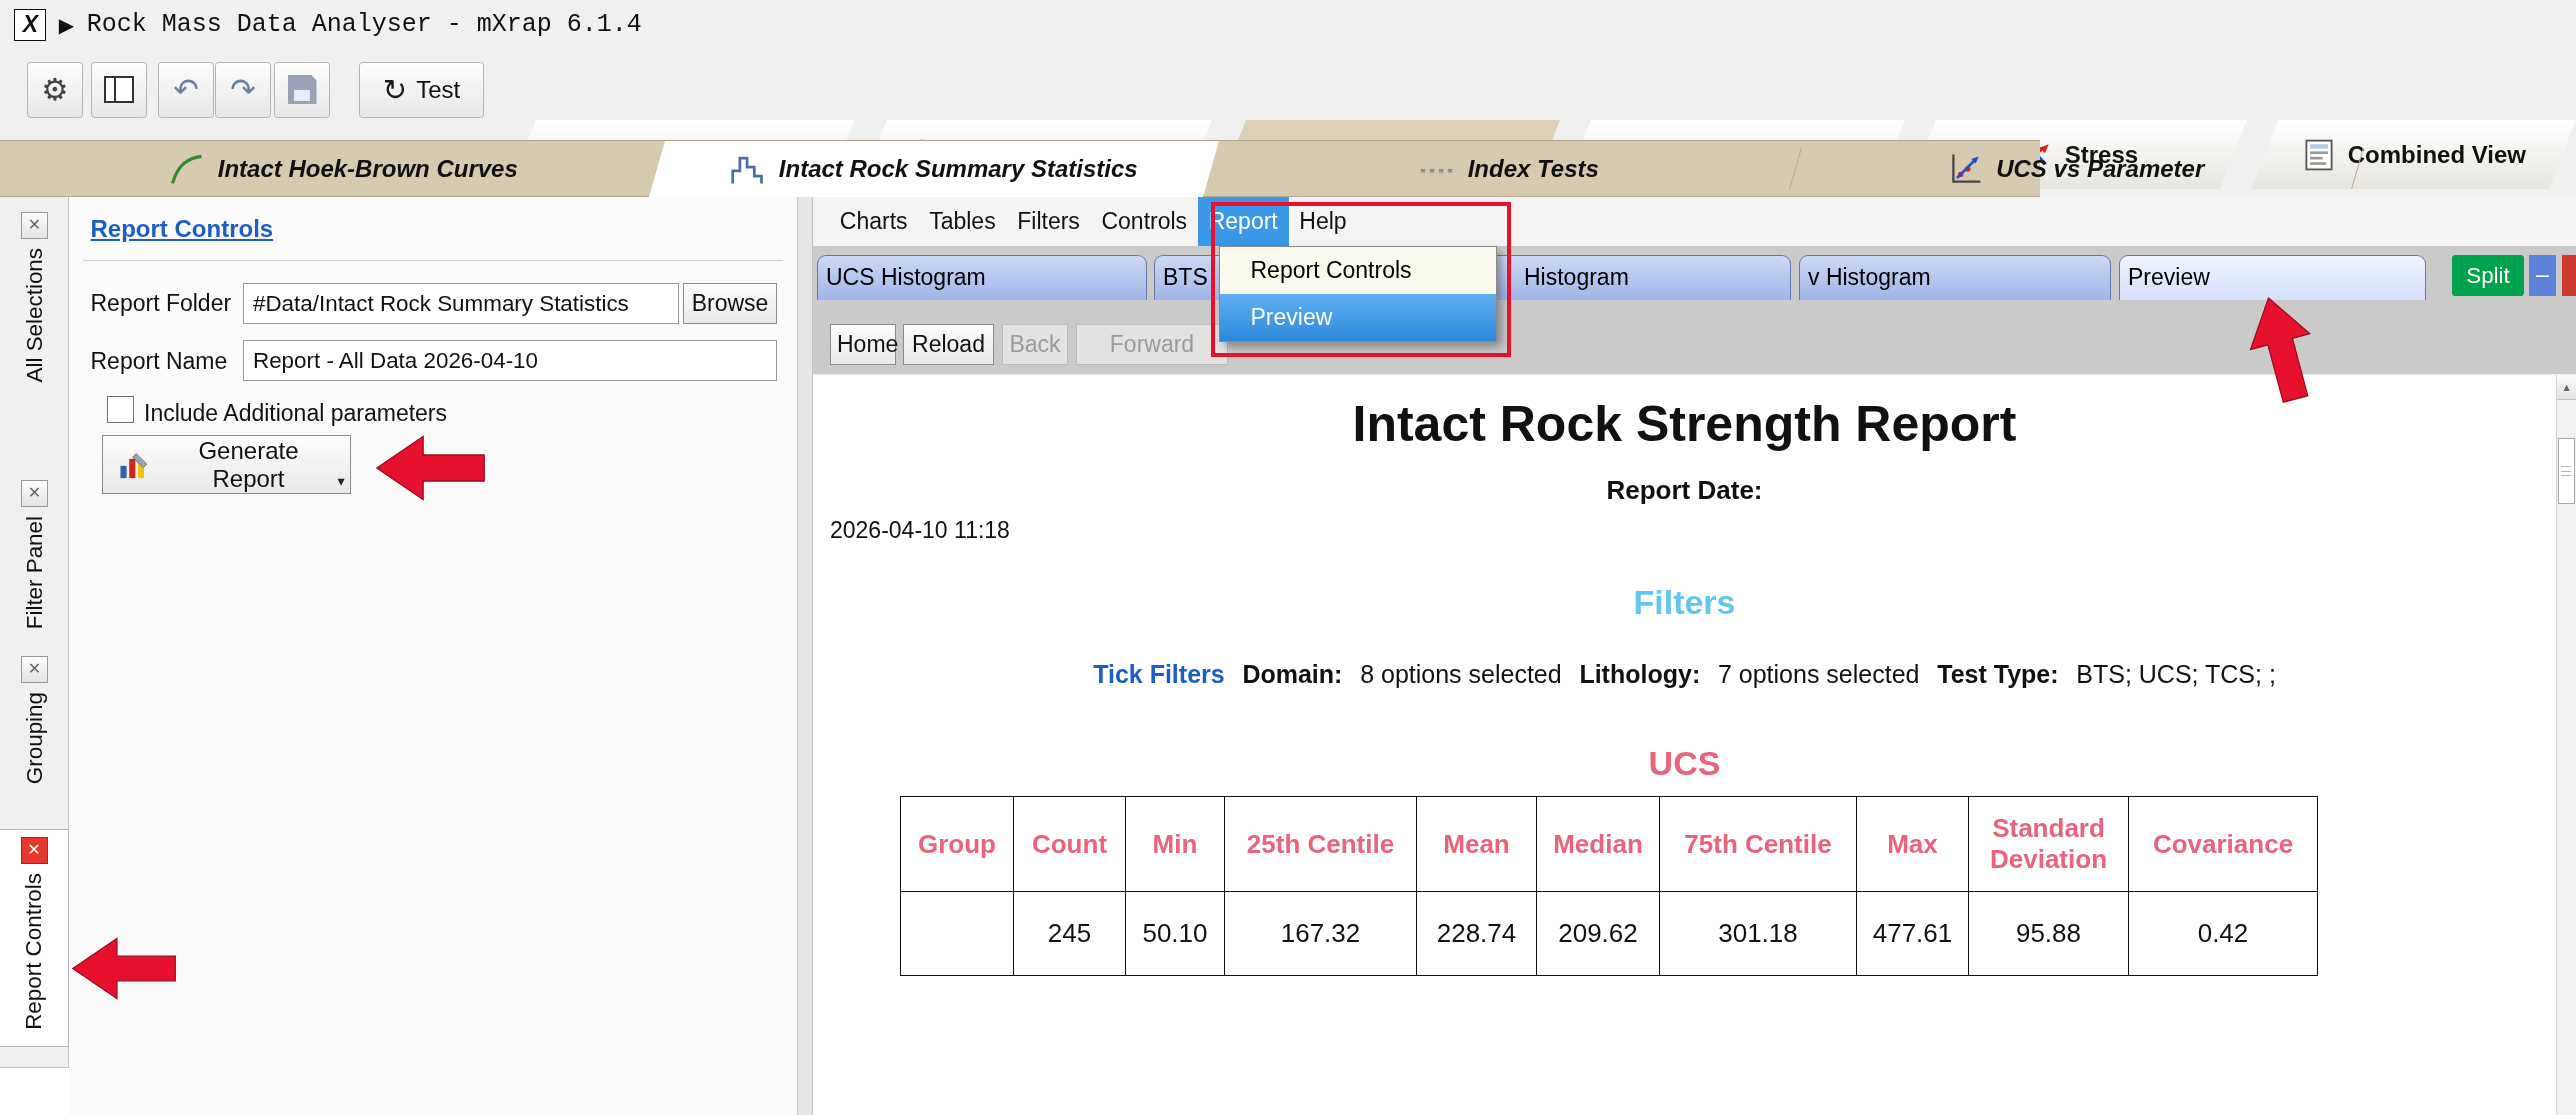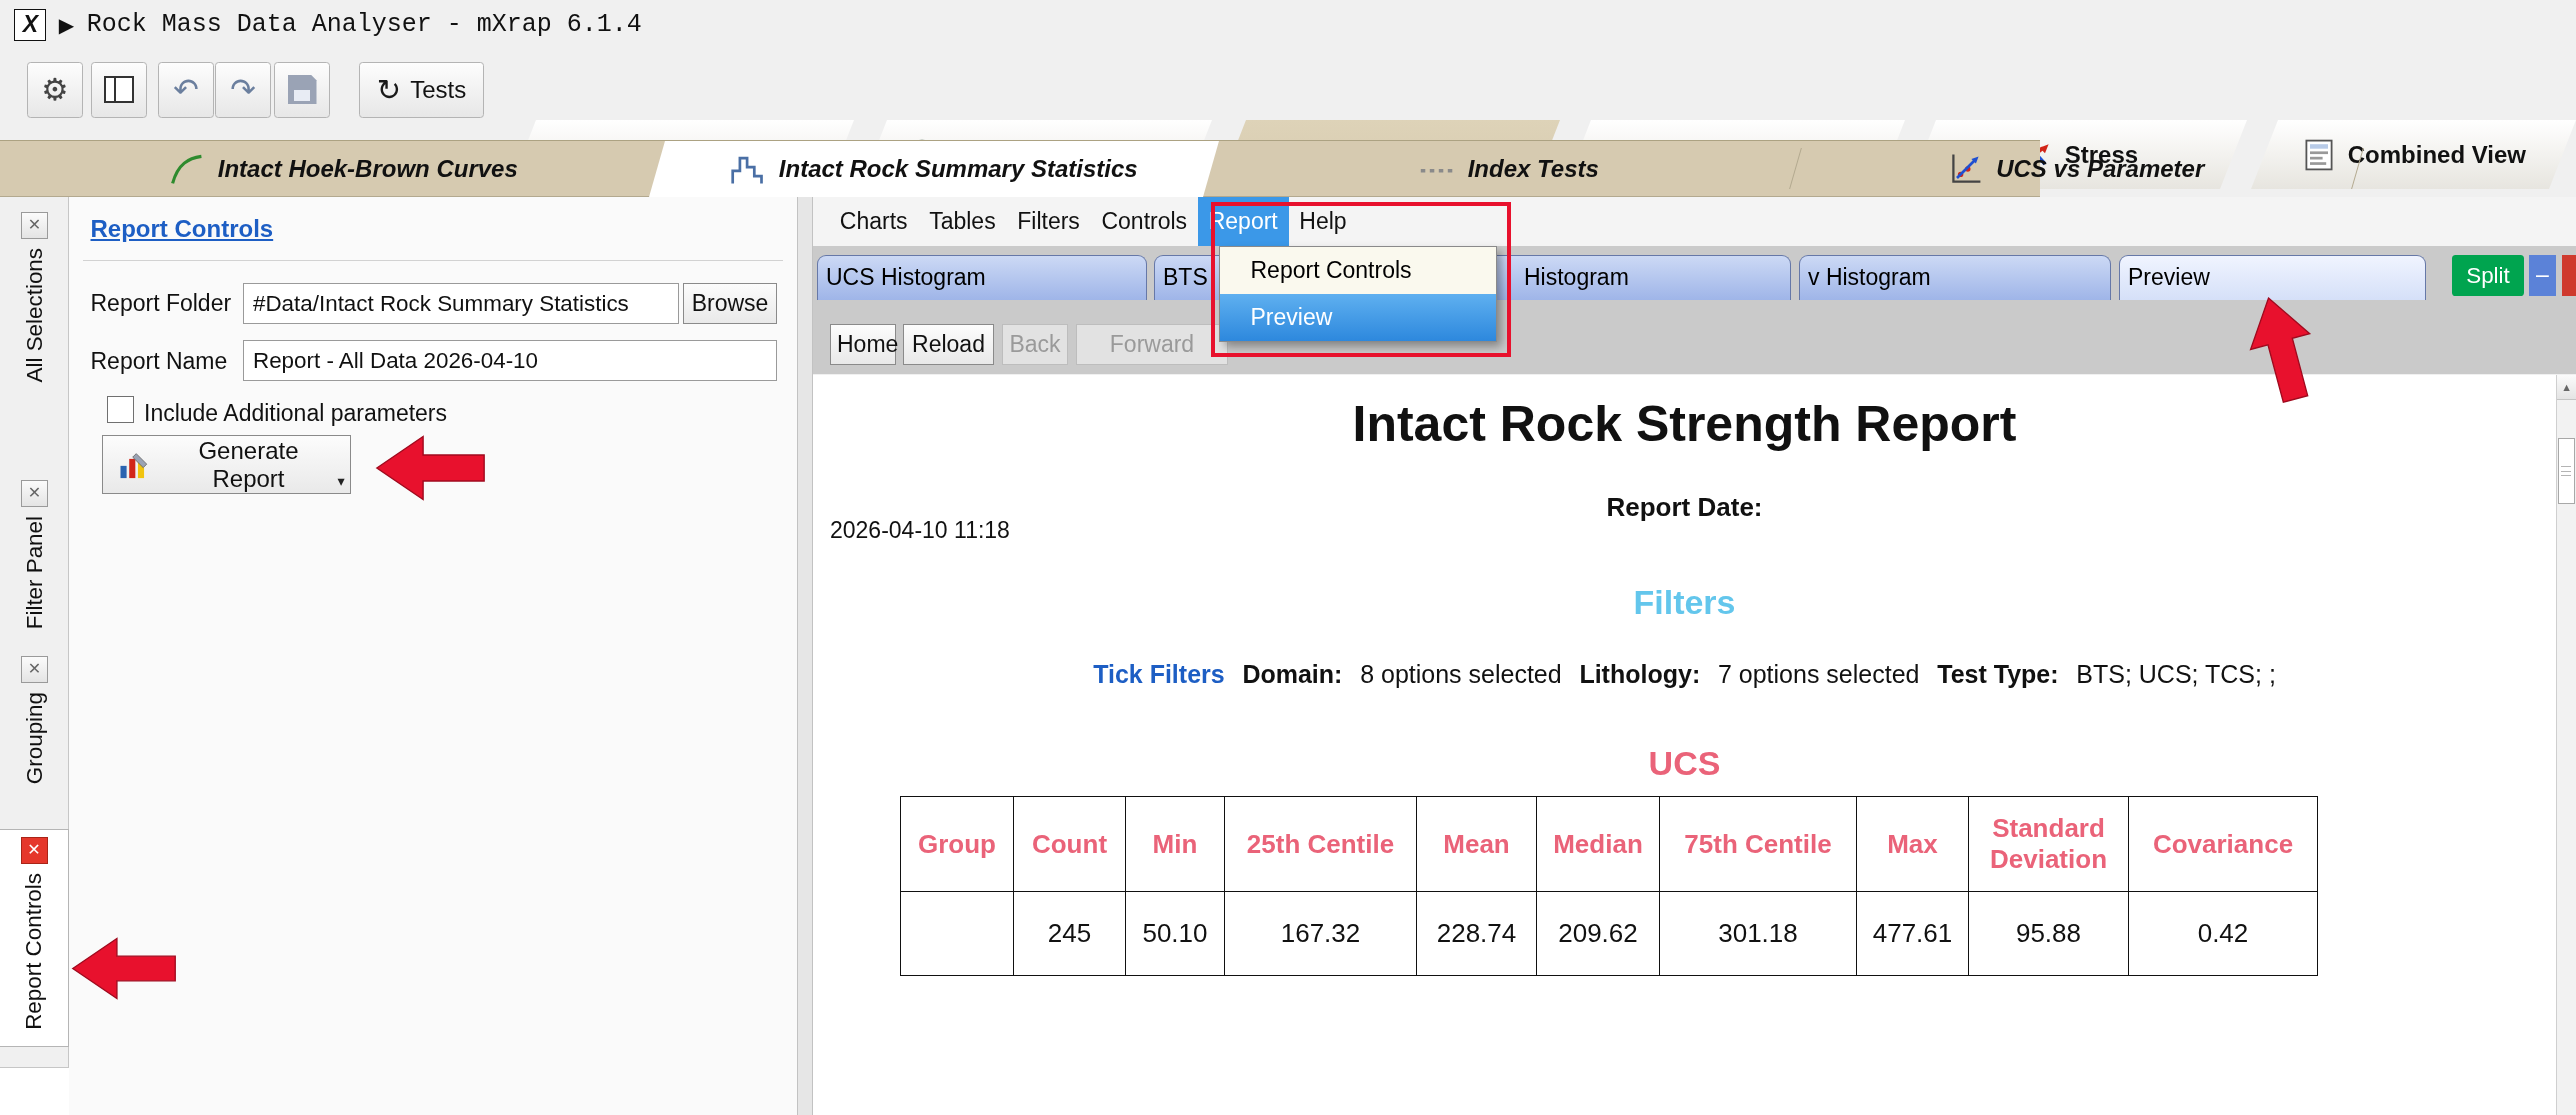--- a/index.html
+++ b/index.html
@@ -96,21 +96,21 @@
   .min-btn { position:absolute; left:2529px; top:255px; width:27px; height:41px;
     background:#5b82d8; color:#fff; font-size:23px; text-align:center; line-height:39px; }
   .close-sliver { position:absolute; left:2562px; top:255px; width:14.3px; height:41px; background:#cf3a2e; }
 
   .nav-btn { position:absolute; top:324px; height:41px; font-size:23px; }
   .nav-btn.disabled { background:#e2e2e2; color:#9a9a9a; border-color:#bdbdbd; }
 
   
   .content { position:absolute; left:813px; top:375px; width:1743px; height:741px; background:#fff; }
   .report-title { position:absolute; left:0; right:0; top:20px; text-align:center; font-size:50px; font-weight:bold; }
-  .report-date-label { position:absolute; left:0; right:0; top:100px; text-align:center; font-size:26px; font-weight:bold;margin-top:17px; }
+  .report-date-label { position:absolute; left:0; right:0; top:100px; text-align:center; font-size:26px; font-weight:bold; }
   .report-date-value { position:absolute; left:17px; top:142px; font-size:23px; }
   .filters-heading { position:absolute; left:0; right:0; top:208px; text-align:center;
     font-size:34px; font-weight:bold; color:var(--filters-blue,#63c6ec); }
   .filter-line { position:absolute; left:0; right:0; top:285px; text-align:center; font-size:25px; }
   .filter-line span { margin:0 5.4px; }
   .tick-filters { color:var(--link-blue,#1d5ec4); font-weight:bold; }
   .flabel { font-weight:bold; }
   .ucs-heading { position:absolute; left:0; right:0; top:369px; text-align:center;
     font-size:34px; font-weight:bold; color:var(--ucs-pink,#ea6379); }
   .stats-table { position:absolute; left:87px; top:421px; border-collapse:collapse; table-layout:fixed; }
@@ -158,21 +158,21 @@
     <span style="color:#6b7f9e">↶</span>
   </div>
   <div class="tool-btn" style="left:215px">
     <span style="color:#6b7f9e">↷</span>
   </div>
   <div class="tool-btn" style="left:274px">
     <span class="save-glyph"></span>
   </div>
   <div class="tool-btn wide" style="left:359px">
     <span class="refresh-glyph">↻</span>
-    <span>Tests</span>
+    <span>Test</span>
   </div>
 
   <div class="main-tab" style="left:509px;width:345px">
     <span>Rock Mass Quality</span>
   </div>
   <div class="main-tab" style="left:860px;width:352px">
     <svg class="tab-icon" viewBox="0 0 40 40">
       <circle cx="20" cy="20" r="16" fill="#8fb08f" stroke="#44604a" stroke-width="2"></circle>
       <path d="M8 20 Q20 10 32 20 M8 20 Q20 30 32 20" fill="none" stroke="#44604a" stroke-width="2"></path>
     </svg>

